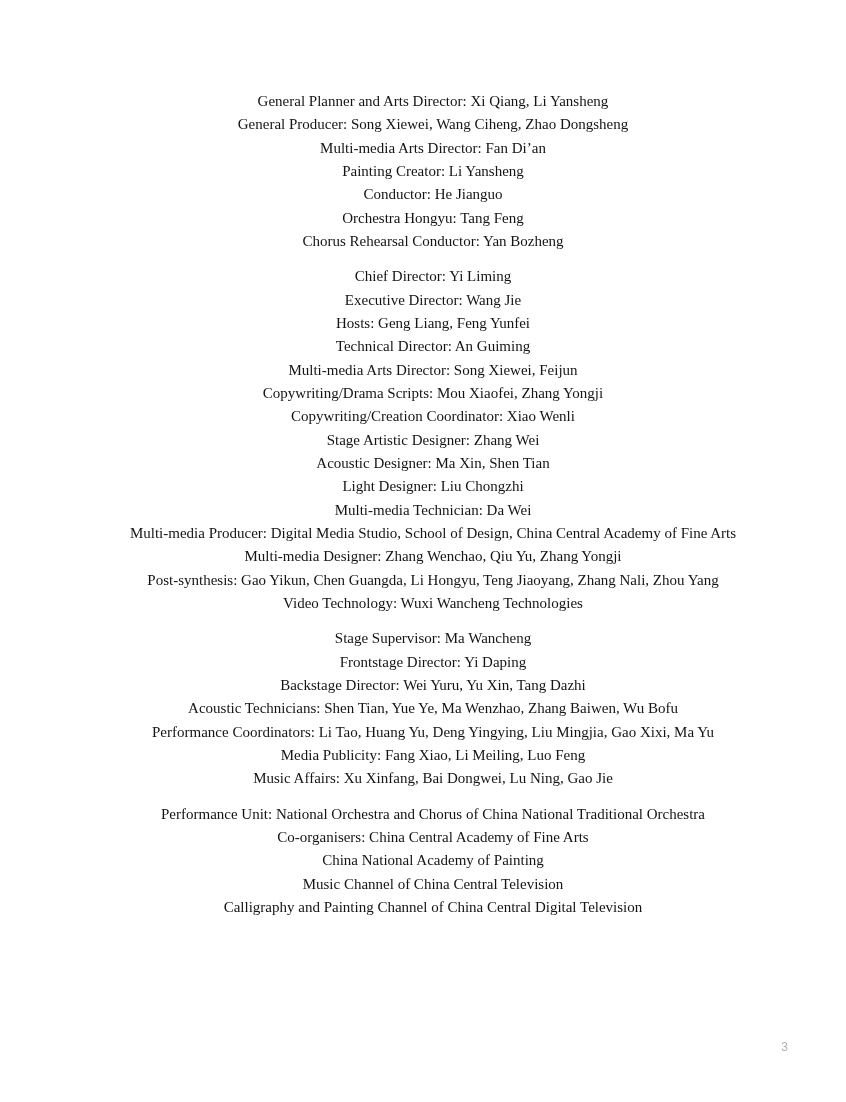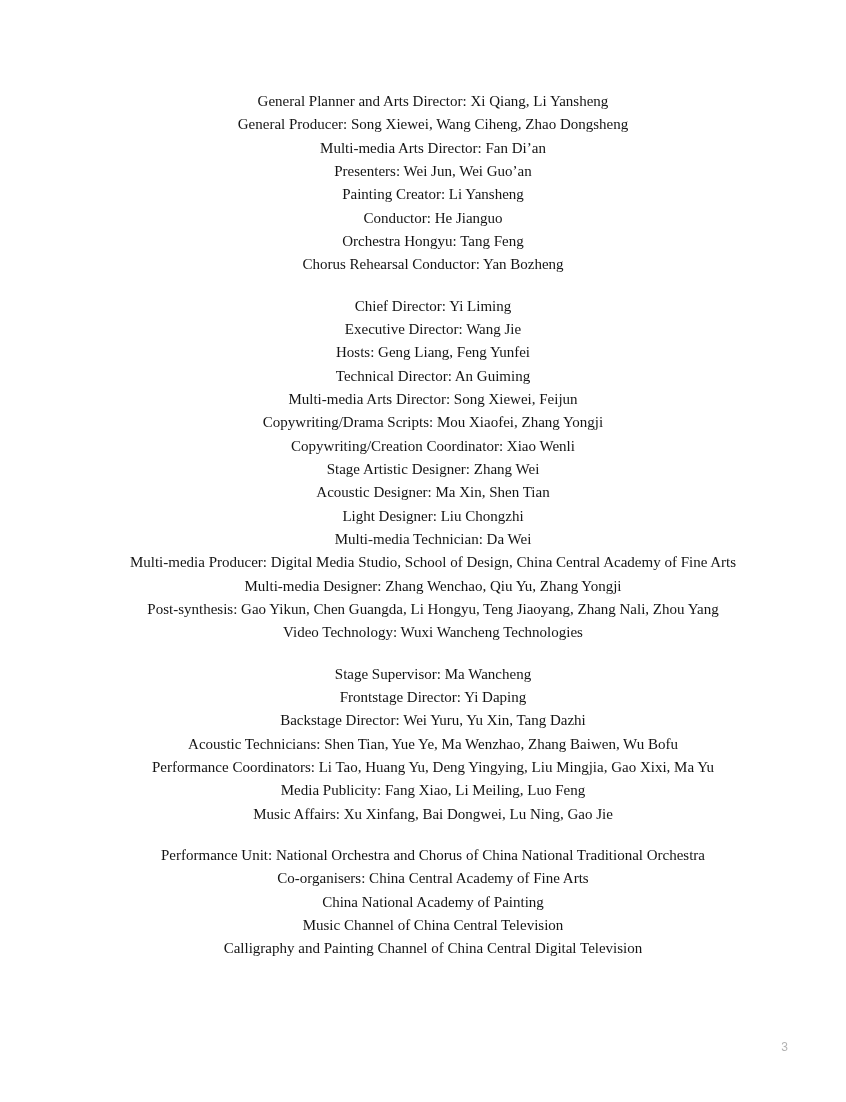--- a/index.html
+++ b/index.html
@@ -18,21 +18,21 @@
     position: absolute;
     top: 90px;
     left: 20px;
     right: 0;
     text-align: center;
     font-size: 15px;
     line-height: 23.33px;
     color: #141414;
   }
   .section + .section {
-    margin-top: 18px;
+    margin-top: 12px;
   }
   .line {
     white-space: nowrap;
   }
   .page-number {
     position: absolute;
     top: 1040px;
     right: 58px;
     font-family: "Liberation Sans", sans-serif;
     font-size: 12px;
@@ -41,21 +41,20 @@
 </style>
 </head>
 <body>
 
 <div class="credits">
 
   <div class="section">
     <div class="line">General Planner and Arts Director: Xi Qiang, Li Yansheng</div>
     <div class="line">General Producer: Song Xiewei, Wang Ciheng, Zhao Dongsheng</div>
     <div class="line">Multi-media Arts Director: Fan Di’an</div>
-    <div class="line">Presenters: Wei Jun, Wei Guo’an</div>
     <div class="line">Painting Creator: Li Yansheng</div>
     <div class="line">Conductor: He Jianguo</div>
     <div class="line">Orchestra Hongyu: Tang Feng</div>
     <div class="line">Chorus Rehearsal Conductor: Yan Bozheng</div>
   </div>
 
   <div class="section">
     <div class="line">Chief Director: Yi Liming</div>
     <div class="line">Executive Director: Wang Jie</div>
     <div class="line">Hosts: Geng Liang, Feng Yunfei</div>

